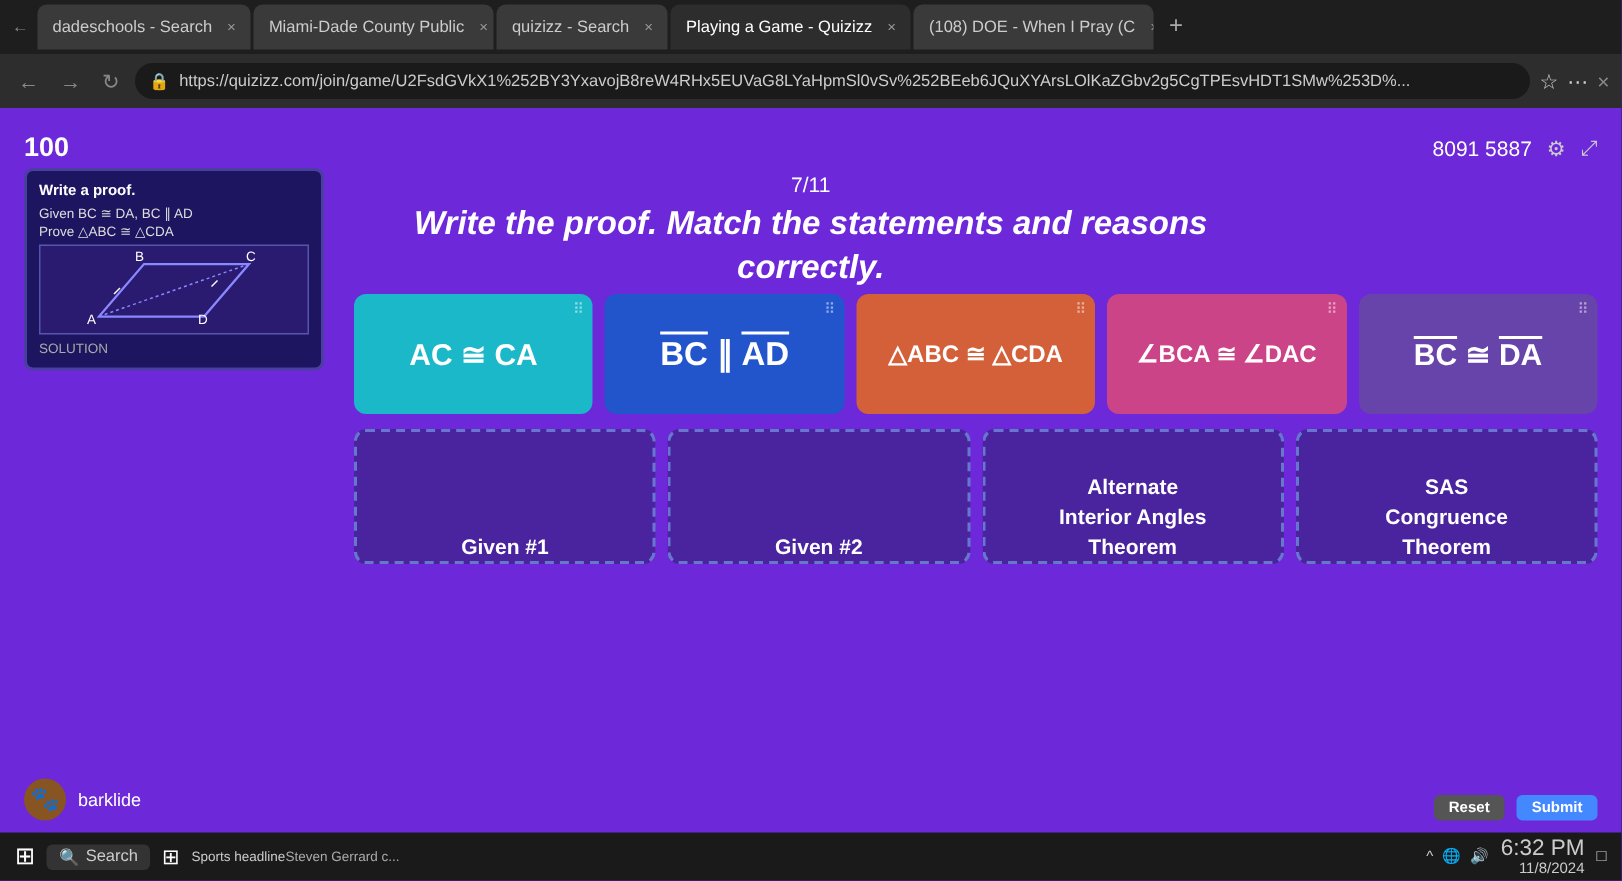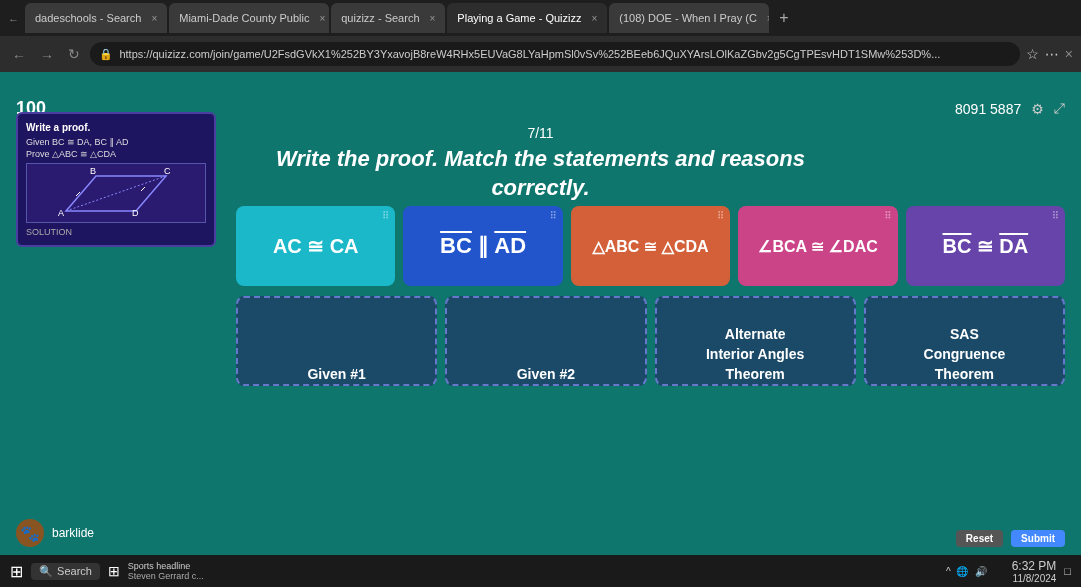--- a/index.html
+++ b/index.html
@@ -83,24 +83,24 @@
     .url-text {
       flex: 1;
       overflow: hidden;
       text-overflow: ellipsis;
       white-space: nowrap;
       font-size: 11px;
     }
 
     
     .content {
-      background: #0f766e;
+      background: #6d28d9;
       height: calc(587px - 72px - 32px);
       position: relative;
-      padding: 26px 16px;
+      padding: 16px 16px;
     }
 
     
     .score-bar {
       display: flex;
       justify-content: space-between;
       align-items: center;
       margin-bottom: 6px;
     }
     .score-left {
@@ -466,31 +466,31 @@
 
 <div class="bottom-bar">
   <div class="user-info">
     <span style="font-size:16px;">⊞</span>
     <div class="taskbar-search">
       <span>🔍</span>
       <span>Search</span>
     </div>
     <span style="font-size:14px;">⊞</span>
 
-    <div style="display:flex;flex-direction:column;">
+    <div style="display:flex;flex-direction:row;">
       <span style="font-size:9px;color:#ccc;">Sports headline</span>
       <span style="font-size:9px;color:#aaa;">Steven Gerrard c...</span>
     </div>
   </div>
 
   <div class="bottom-right">
     <div class="system-tray">
       <span>^</span>
       <span>🌐</span>
       <span>🔊</span>
     </div>
     <div style="display:flex;flex-direction:column;align-items:flex-end;">
-      <span style="font-size:12px;color:#ccc;margin-left:16px;">6:32 PM</span>
+      <span style="font-size:15px;color:#ccc;">6:32 PM</span>
       <span style="font-size:10px;color:#ccc;">11/8/2024</span>
     </div>
     <span style="font-size:11px;color:#ccc;">□</span>
   </div>
 </div>
 
 </body></html>

